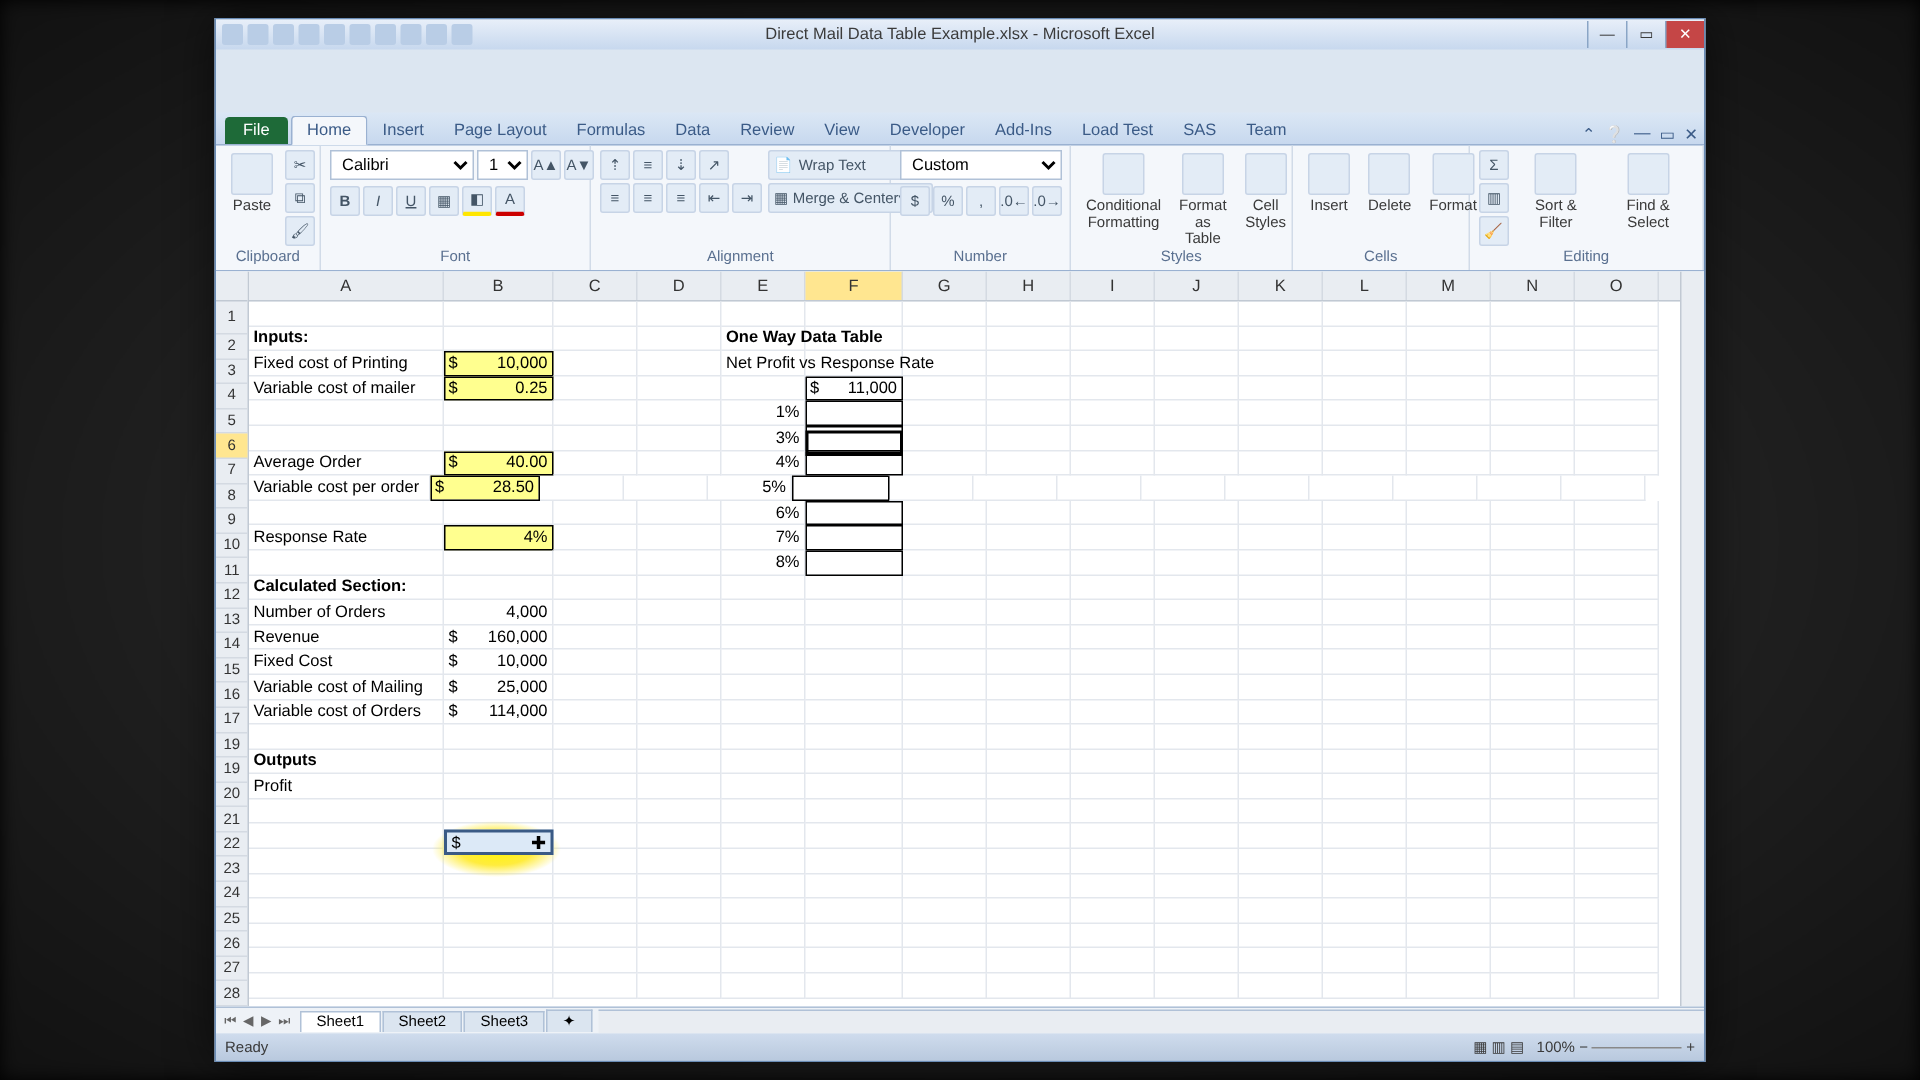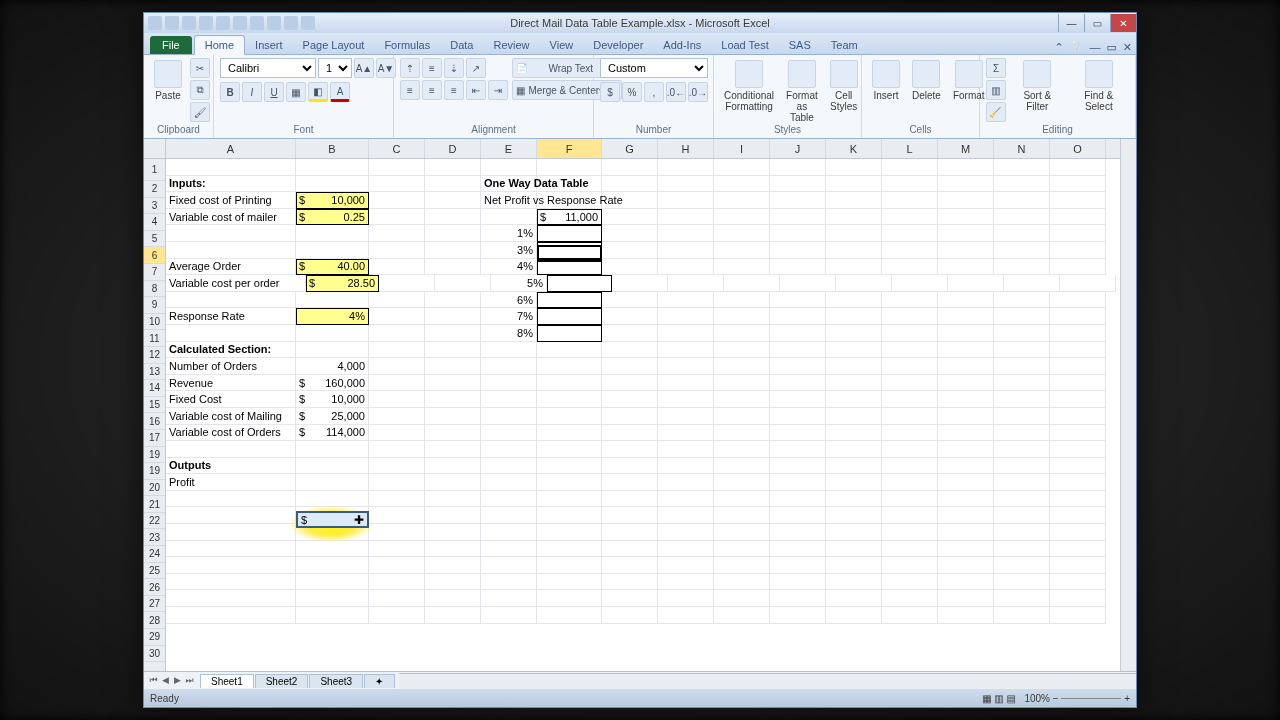--- a/index.html
+++ b/index.html
@@ -6,21 +6,21 @@
 body { background: #000; display: flex; align-items: center; justify-content: center; width: 1280px; height: 720px; }
 .blur-frame { position: absolute; inset: 0; background: radial-gradient(ellipse at center, #333 0%, #111 100%); filter: blur(6px); }
 .app-window { position: relative; width: 994px; height: 696px; background: #dce6f1; border: 1px solid #6a8cb5; box-shadow: 0 0 30px rgba(0,0,0,.6); display: flex; flex-direction: column; }
 .titlebar { height: 20px; background: linear-gradient(#e8eff9, #c7d8ee); display: flex; align-items: center; font-size: 11px; color: #3b3b3b; position: relative; }
 .titlebar .qat { display: flex; gap: 3px; padding: 0 4px; }
 .titlebar .qat span { width: 14px; height: 14px; background: #b9cde6; border-radius: 2px; display:inline-block; }
 .titlebar .title { position:absolute; left:50%; transform:translateX(-50%); white-space: nowrap; }
 .titlebar .winbtns { margin-left: auto; display: flex; }
 .titlebar .winbtns div { width: 26px; height: 18px; border-left: 1px solid #8aa5c6; display:flex; align-items:center; justify-content:center; font-size:10px; }
 .titlebar .winbtns .close { background:#c54646; color:#fff; }
-.ribbon-tabs { height: 22px; background: linear-gradient(#dbe7f5,#c7d8ee); display:flex; align-items:flex-end; padding-left:6px; font-size:11px; border-bottom:1px solid #9ab1d1; position:relative; }
+.ribbon-tabs { height: 22px; background: linear-gradient(#dbe7f5,#c7d8ee); display:flex; align-items:flex-end; padding-left:6px; font-size:11px; border-bottom:1px solid #9ab1d1; position:relative;margin-top:42px; }
 .ribbon-tabs .file { background:#1e6a38; color:#fff; padding:3px 12px; border-radius:3px 3px 0 0; margin-right:2px; }
 .ribbon-tabs .tab { padding:3px 10px; color:#3b5b87; cursor:default; }
 .ribbon-tabs .tab.active { background:#f4f7fb; border:1px solid #9ab1d1; border-bottom:1px solid #f4f7fb; border-radius:3px 3px 0 0; margin-bottom:-1px; }
 .ribbon-tabs .rightctrls { position:absolute; right:4px; display:flex; gap:6px; font-size:11px; color:#3b5b87; }
 .ribbon { height: 84px; background:#f4f7fb; border-bottom:1px solid #9ab1d1; display:flex; }
 .rgroup { border-right:1px solid #d1dbe8; padding:3px 6px 1px 6px; display:flex; flex-direction:column; position:relative; }
 .rgroup .label { font-size:10px; color:#5a7090; text-align:center; height:13px; position:absolute; bottom:1px; left:0; right:0; }
 .rgroup .body { flex:1; display:flex; gap:4px; align-items:flex-start; }
 .iconbtn { width:20px; height:20px; background:#e3ecf6; border:1px solid #c7d4e6; border-radius:2px; display:inline-flex; align-items:center; justify-content:center; font-size:10px; color:#456; }
 .bigbtn { display:flex; flex-direction:column; align-items:center; padding:2px 4px 0 4px; }
@@ -164,21 +164,21 @@
           </div>
           <div style="display:flex; gap:2px">
             <div class="iconbtn">≡</div>
             <div class="iconbtn">≡</div>
             <div class="iconbtn">≡</div>
             <div class="iconbtn">⇤</div>
             <div class="iconbtn">⇥</div>
           </div>
         </div>
         <div class="col">
-          <div class="iconbtn" style="width:90px; justify-content:flex-start; padding:0 3px">📄 <span style="margin-left:20px">Wrap Text</span></div>
+          <div class="iconbtn" style="width:90px; justify-content:flex-start; padding:0 3px">📄 <span style="margin-left:4px">Wrap Text</span></div>
           <div class="iconbtn" style="width:110px; justify-content:flex-start; padding:0 3px">▦ <span style="margin-left:3px">Merge &amp; Center</span> ▾</div>
         </div>
       </div>
       <div class="label">Alignment</div>
     </div>
     <div class="rgroup" style="width:120px">
       <div class="body col">
         <select class="font-select" style="width:108px"><option>Custom</option></select>
         <div style="display:flex; gap:2px">
           <div class="iconbtn">$</div>
@@ -430,21 +430,21 @@
             <div class="cell col-H" style="width: 56px;"></div>
             <div class="cell col-I" style="width: 56px;"></div>
             <div class="cell col-J" style="width: 56px;"></div>
             <div class="cell col-K" style="width: 56px;"></div>
             <div class="cell col-L" style="width: 56px;"></div>
             <div class="cell col-M" style="width: 56px;"></div>
             <div class="cell col-N" style="width: 56px;"></div>
             <div class="cell col-O" style="width: 56px;"></div>
           </div>
           <div class="row">
-            <div class="cell col-A" style="width: 140px;">Variable cost per order</div>
+            <div class="cell col-A" style="width: 121px;">Variable cost per order</div>
             <div class="cell col-B ylw border-all right" style="width: 73px;">
               <span style="margin-right: auto;">$</span>
               <span>28.50</span>
             </div>
             <div class="cell col-C" style="width: 56px;"></div>
             <div class="cell col-D" style="width: 56px;"></div>
             <div class="cell col-E right" style="width: 56px;">5%</div>
             <div class="cell col-F border-all" style="width: 65px;"></div>
             <div class="cell col-G" style="width: 56px;"></div>
             <div class="cell col-H" style="width: 56px;"></div>

